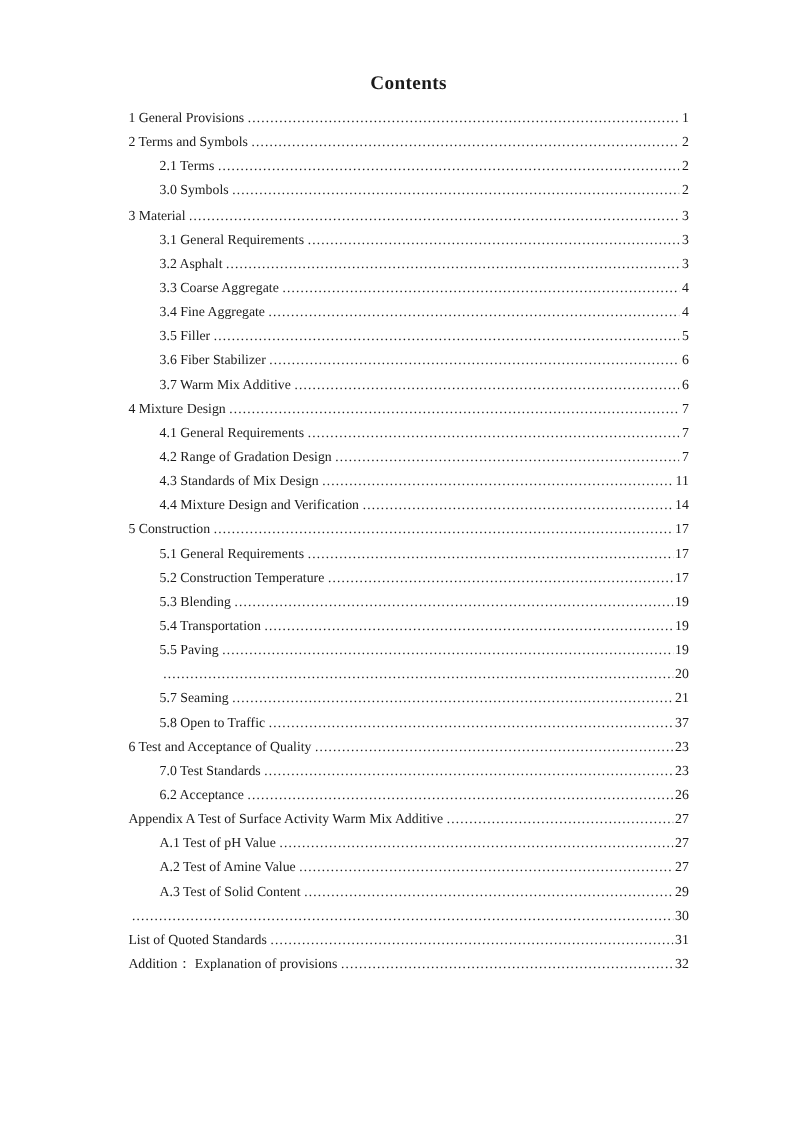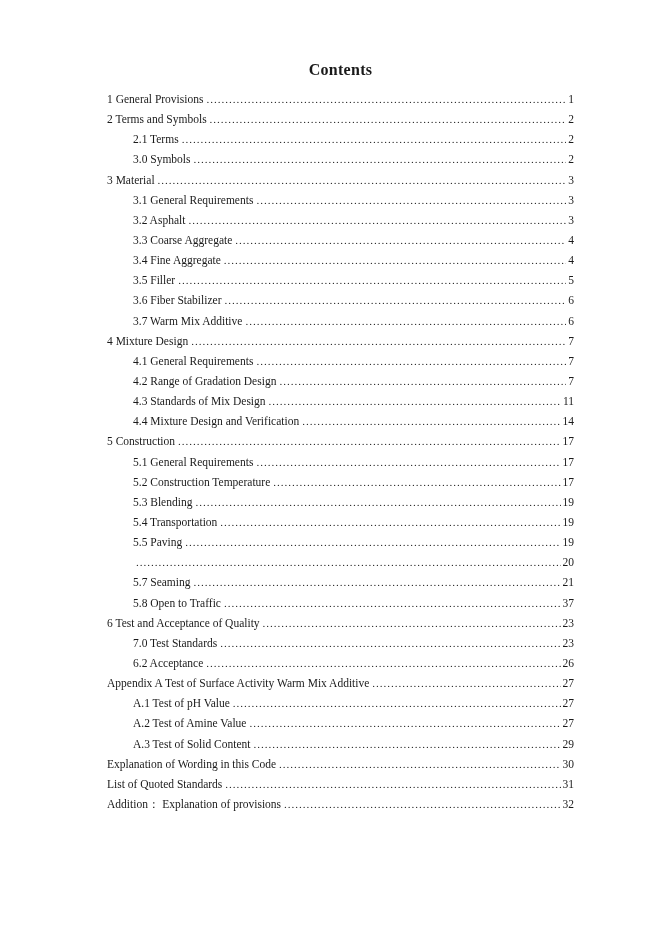--- a/index.html
+++ b/index.html
@@ -227,21 +227,20 @@
         <span class="toc-label">A.2 Test of Amine Value</span>
         <span class="toc-dots"></span>
         <span class="toc-page">27</span>
       </div>
       <div class="toc-row sub">
         <span class="toc-label">A.3 Test of Solid Content</span>
         <span class="toc-dots"></span>
         <span class="toc-page">29</span>
       </div>
       <div class="toc-row">
-        <span class="toc-label">Explanation of Wording in this Code</span>
         <span class="toc-dots"></span>
         <span class="toc-page">30</span>
       </div>
       <div class="toc-row">
         <span class="toc-label">List of Quoted Standards</span>
         <span class="toc-dots"></span>
         <span class="toc-page">31</span>
       </div>
       <div class="toc-row">
         <span class="toc-label">Addition： Explanation of provisions</span>

